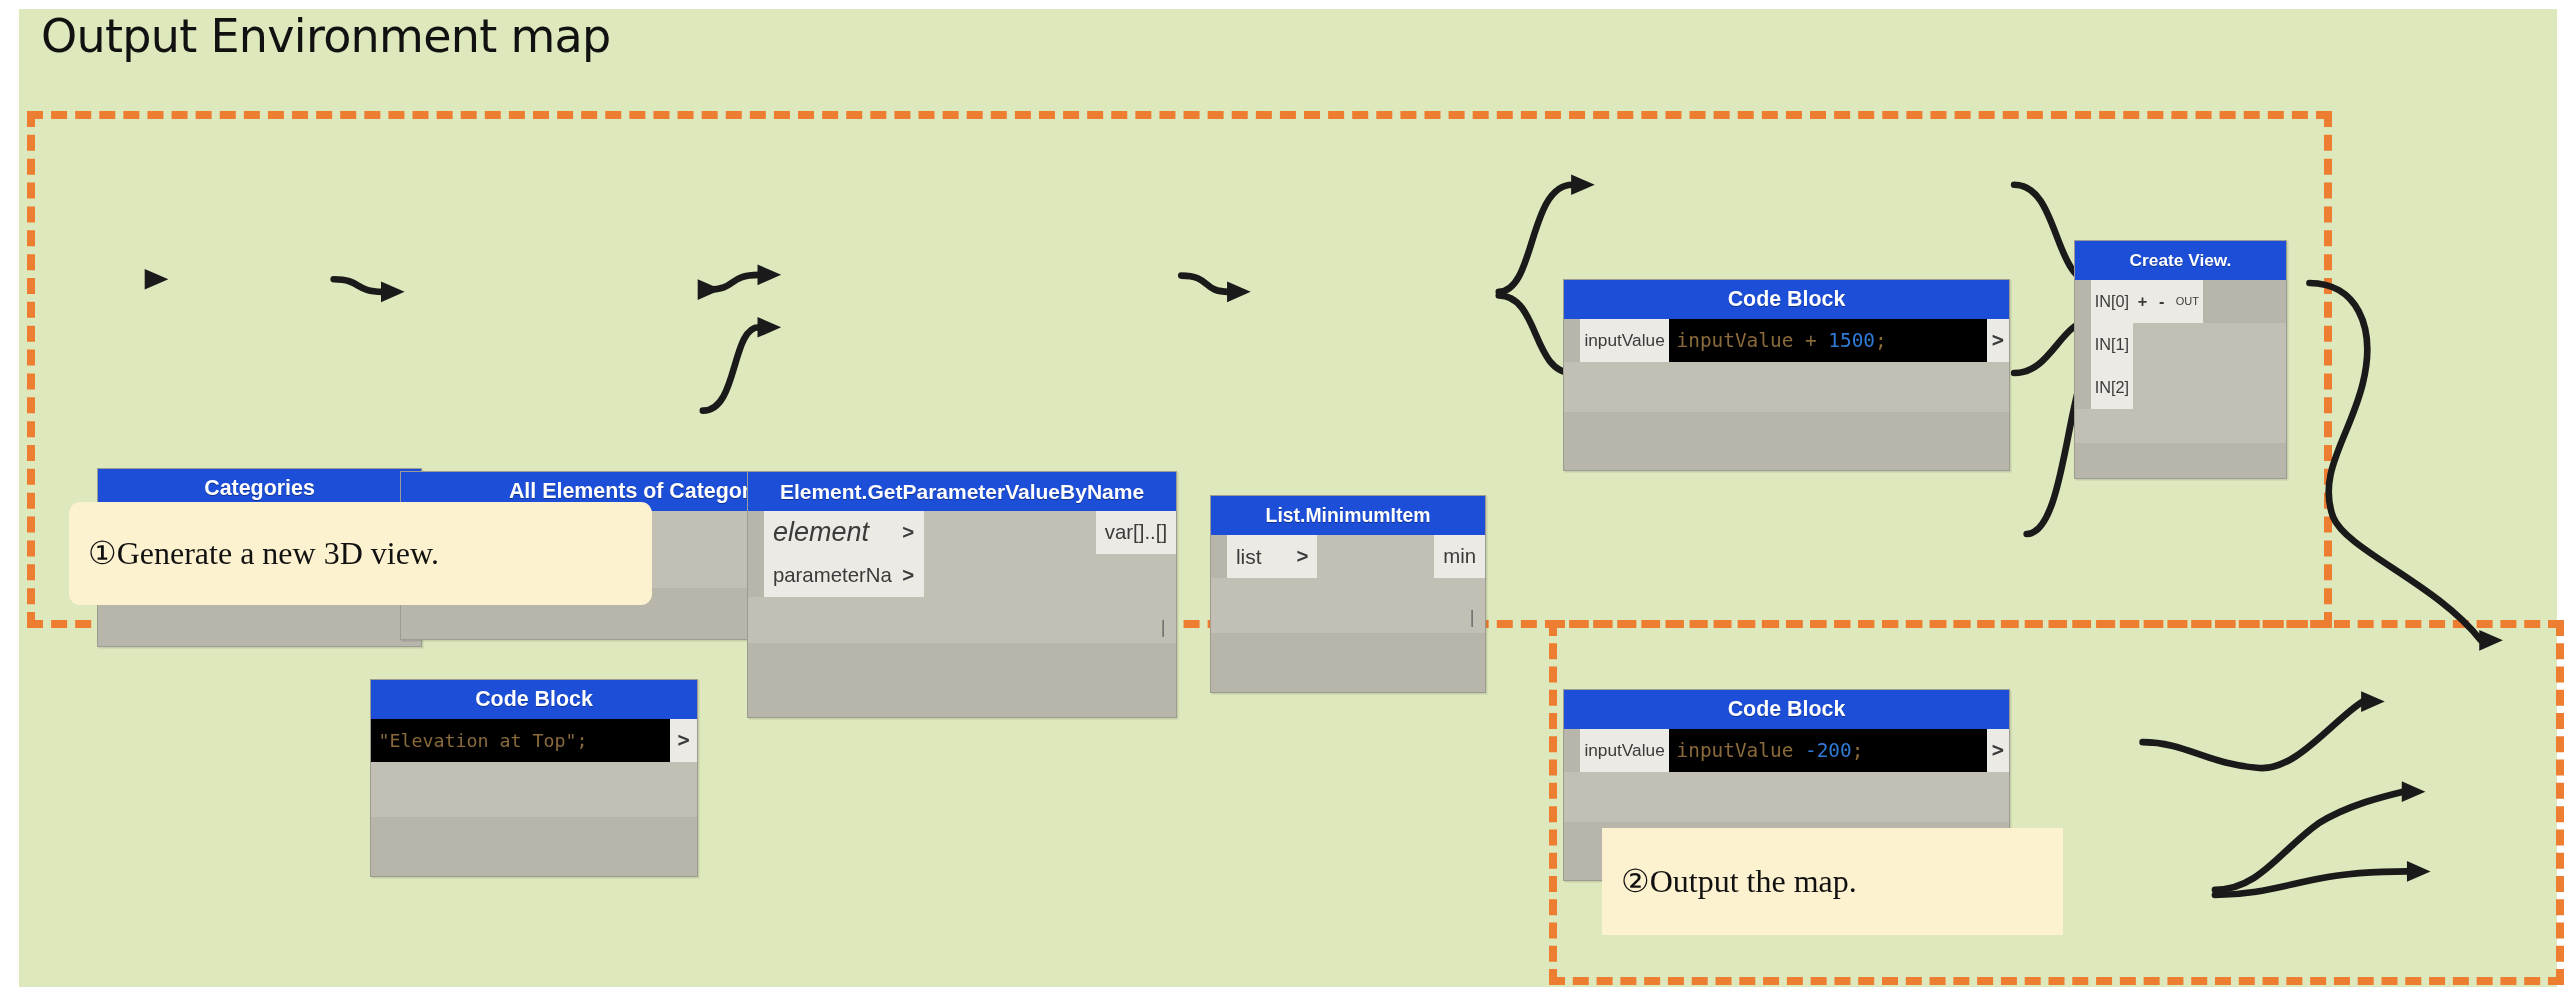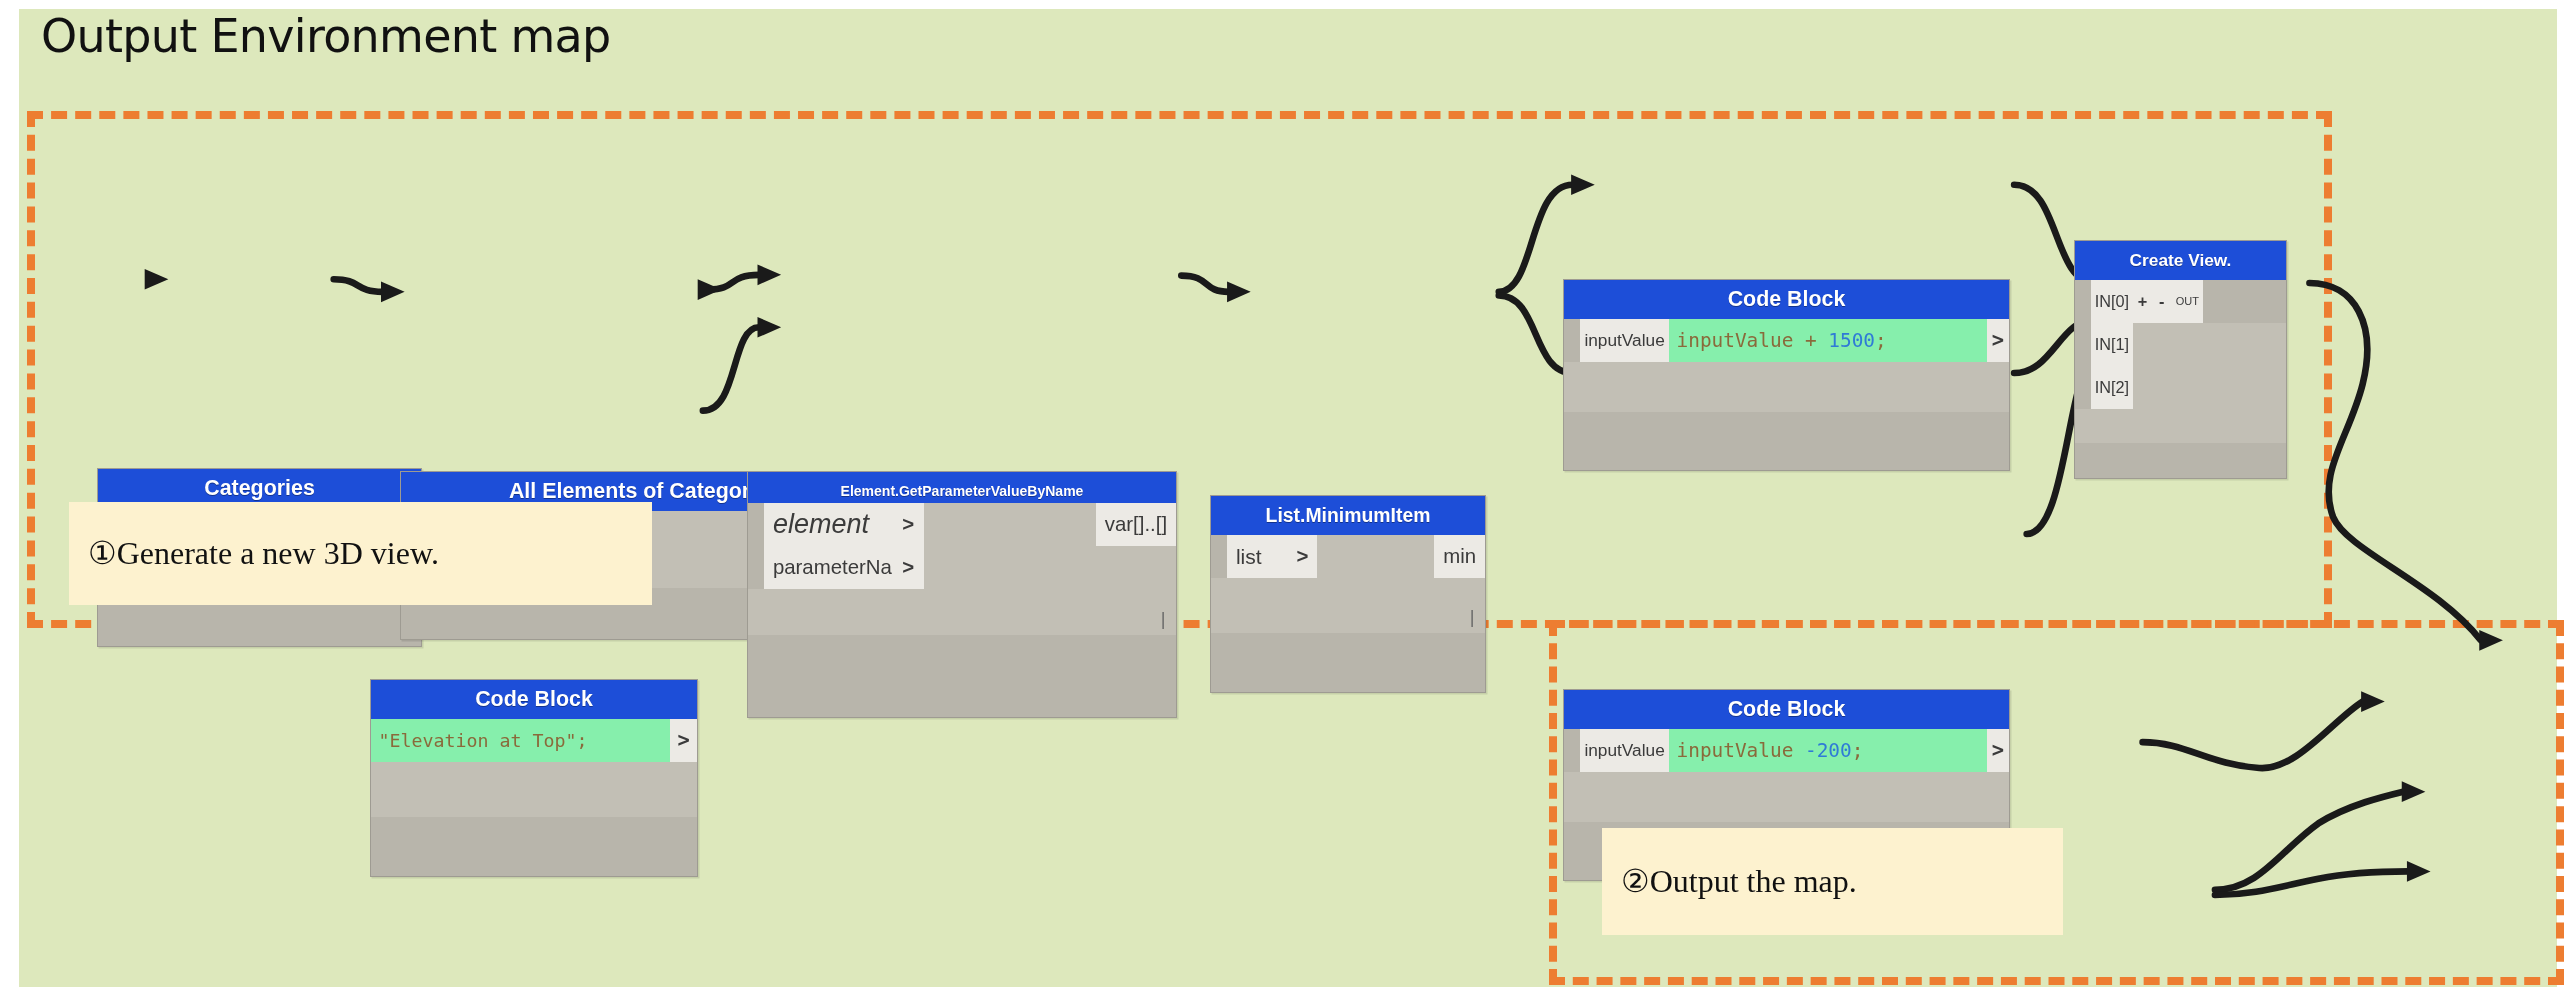--- a/index.html
+++ b/index.html
@@ -32,21 +32,21 @@
   .port.in{text-align:left;margin-left:16px;}
   .port.out{text-align:right;}
   .gap{background:#c2bfb5;flex:1;}
   .chev{background:#eceae5;color:#3b3b3b;font-size:14.8px;line-height:28px;height:28px;
         padding:0 7.4px;text-align:center;font-weight:bold;}
   .body-fill{background:#c2bfb5;}
   .tick{color:#6a6a6a;font-size:13.3px;text-align:right;padding-right:7.4px;line-height:1;}
 
   
   .codetext{font-family:"DejaVu Sans Mono",monospace;font-size:14.8px;line-height:28px;height:28px;
-            background:#86efac;color:#8a6a3b;white-space:pre;padding:0 7.4px;}
+            background:#000000;color:#8a6a3b;white-space:pre;padding:0 7.4px;}
   .num{color:#2f7bd6;}
   .codearrow{background:#eceae5;color:#3b3b3b;font-family:"DejaVu Sans Mono",monospace;
              font-size:14.8px;line-height:28px;height:28px;width:26.6px;text-align:center;font-weight:bold;}
 
   
   .ddrow{display:flex;align-items:stretch;}
   .dd{background:#efefef;border:0.7px solid #cfcfcf;color:#222;font-size:14.8px;line-height:26.6px;
       height:28px;box-sizing:border-box;display:flex;align-items:center;justify-content:space-between;
       padding:0 5.9px 0 7.4px;}
   .dd .caret{font-size:11px;color:#555;}
@@ -128,21 +128,21 @@
   <div class="node" style="left: 370px; top: 679px; width: 328px; height: auto; transform-origin: 0px 0px; min-height: 198px;">
     <div class="hdr" style="font-size: 21.4px; line-height: 39px; height: 39px;">Code Block</div>
     <div class="portrow">
       <div class="codetext" style="flex: 1 1 0%; font-size: 18.3px; line-height: 43px; height: 43px;">"Elevation at Top";</div>
       <div class="codearrow" style="font-size: 20.4px; line-height: 43px; height: 43px;">&gt;</div>
     </div>
     <div class="body-fill" style="height: 55px;"></div>
   </div>
 
   <div class="node" style="left: 747px; top: 471px; width: 430px; height: auto; transform-origin: 0px 0px; min-height: 247px;">
-    <div class="hdr tall" style="font-size: 14px; line-height: 39px; height: 31px;">Element.GetParameterValueByName</div>
+    <div class="hdr tall" style="font-size: 21px; line-height: 39px; height: 39px;">Element.GetParameterValueByName</div>
     <div class="portrow">
       <div class="port in" style="width: 111px; font-size: 27px; line-height: 43px; height: 43px; font-style: italic;">element</div>
       <div class="chev" style="width: 16px; font-size: 20.4px; line-height: 43px; height: 43px;">&gt;</div>
       <div class="gap"></div>
       <div class="port out" style="font-size: 20.4px; line-height: 43px; height: 43px;">var[]..[]</div>
     </div>
     <div class="portrow">
       <div class="port in" style="width: 111px; font-size: 20.4px; line-height: 43px; height: 43px;">parameterName</div>
       <div class="chev" style="width: 16px; font-size: 20.4px; line-height: 43px; height: 43px;">&gt;</div>
       <div class="gap"></div>
@@ -197,17 +197,17 @@
       <div class="port in" style="font-size: 16.3px; padding: 0px 3.7px; line-height: 43px; height: 43px;">IN[1]</div>
       <div class="gap"></div>
     </div>
     <div class="portrow">
       <div class="port in" style="font-size: 16.3px; padding: 0px 3.7px; line-height: 43px; height: 43px;">IN[2]</div>
       <div class="gap"></div>
     </div>
     <div class="body-fill" style="height: 34px;"></div>
   </div>
 
-  <div class="note" style="left:69px;top:502px;width:583px;height:103px;">①Generate a new 3D view.</div>
+  <div class="note" style="left:69px;top:502px;width:583px;height:103px;border-radius:11px;">①Generate a new 3D view.</div>
   <div class="note" style="left:1602px;top:828px;width:461px;height:107px;">②Output the map.</div>
 
 </div>
 
 
 </body></html>

